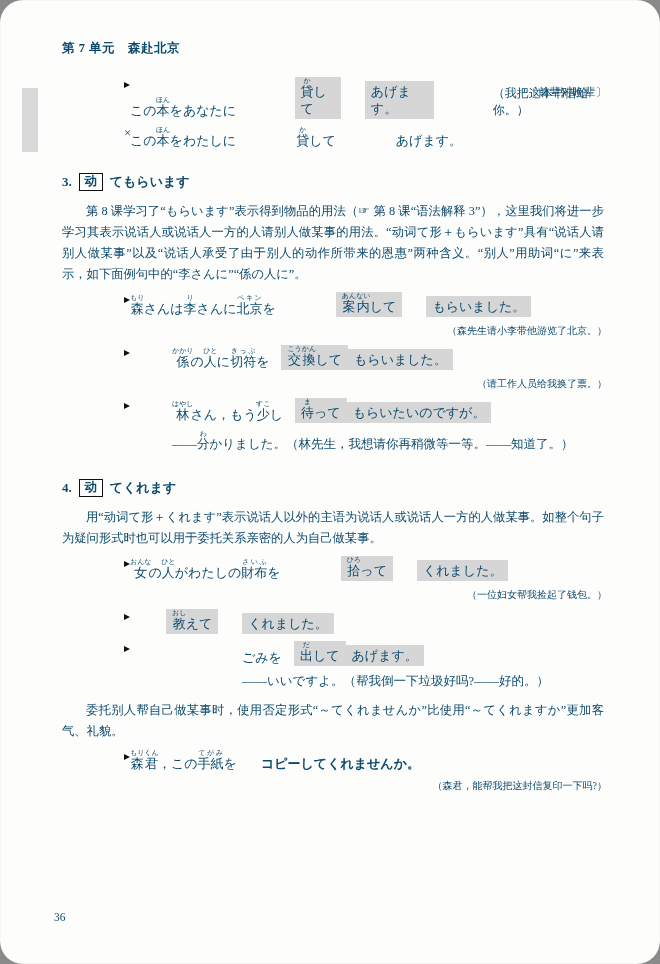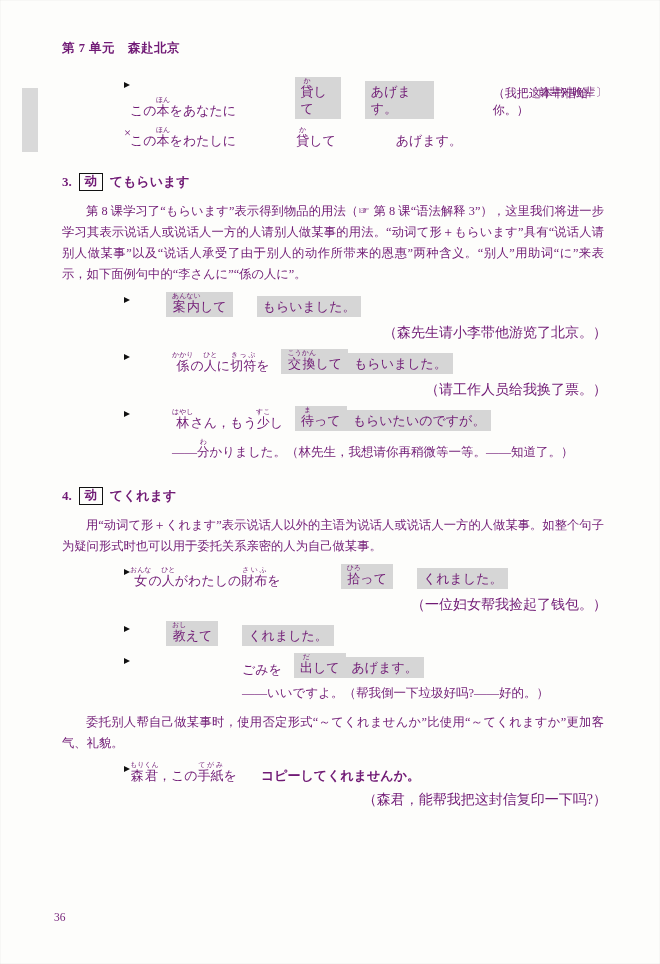--- a/index.html
+++ b/index.html
@@ -2,21 +2,22 @@
 <html><head>
 <meta charset="utf-8">
 <style>
   html,body{margin:0;padding:0;background:#8a8a8a;}
   body{font-family:"Liberation Serif", serif;}
   .page{
     position:relative;
     width:660px;height:964px;
     background:#fdfdfb;
     overflow:hidden;
-    color:#701a75;
+    color:#0c4a6e;
+    border-radius:23px;
   }
   .page::after{
     content:"";position:absolute;inset:0;pointer-events:none;
     box-shadow:inset 0 0 1px rgba(0,0,0,0.25);
   }
   .marker{
     position:absolute;left:22px;top:88px;width:16px;height:64px;
     background:#d9d9d9;
   }
   .content{position:absolute;left:62px;top:40px;width:545px;}
@@ -42,21 +43,21 @@
   .xmark{position:absolute;left:-1px;top:0px;font-size:12.5px;}
   .exline{display:flex;align-items:flex-end;flex-wrap:nowrap;font-size:13px;line-height:17px;}
   .jp{white-space:pre;}
   .hl{background:#d6d6d6;padding:2px 6px 2px 6px;display:inline-block;}
   .gap{display:inline-block;width:12px;}
 
   
   ruby{ruby-position:over;}
   rt{font-size:7px;line-height:8px;font-family:"Liberation Serif",serif;letter-spacing:0;}
 
-  .cn{font-size:14px;text-align:right;margin:2px 0 0 0;}
+  .cn{font-size:10px;text-align:right;margin:2px 0 0 0;}
   .cn-inline{font-size:12px;}
   .dash{font-size:12.5px;}
   .pagenum{position:absolute;left:54px;top:911px;font-size:11.5px;}
 
   .row-ind-1{padding-left:68px;gap:24px;}
   .row-ind-2{padding-left:110px;}
   .row-ind-4{padding-left:180px;}
   .tri-1{left:62px;}
   .firstline{position:relative;}
   .bracket{position:absolute;right:0;top:8px;font-size:11.5px;}
@@ -100,20 +101,21 @@
       <div class="sect-head">
         <span class="sect-num">3.</span>
         <span class="box-v">动</span>
         <span>てもらいます</span>
       </div>
       <p class="para">第 8 课学习了“もらいます”表示得到物品的用法（☞ 第 8 课“语法解释 3”），这里我们将进一步学习其表示说话人或说话人一方的人请别人做某事的用法。“动词て形＋もらいます”具有“说话人请别人做某事”以及“说话人承受了由于别人的动作所带来的恩惠”两种含义。“别人”用助词“に”来表示，如下面例句中的“李さんに”“係の人に”。</p>
 
       <div class="ex">
         <div class="tri tri-1"></div>
         <div class="exline row-ind-1">
+          <span class="jp"><ruby>森<rt>もり</rt></ruby>さんは<ruby>李<rt>り</rt></ruby>さんに<ruby>北京<rt>ペキン</rt></ruby>を</span>
           <span class="gap"></span>
           <span class="hl"><ruby>案内<rt>あんない</rt></ruby>して</span>
           <span class="hl">もらいました。</span>
         </div>
       </div>
       <p class="cn">（森先生请小李带他游览了北京。）</p>
 
       <div class="ex">
         <div class="tri tri-1"></div>
         <div class="exline row-ind-2">

